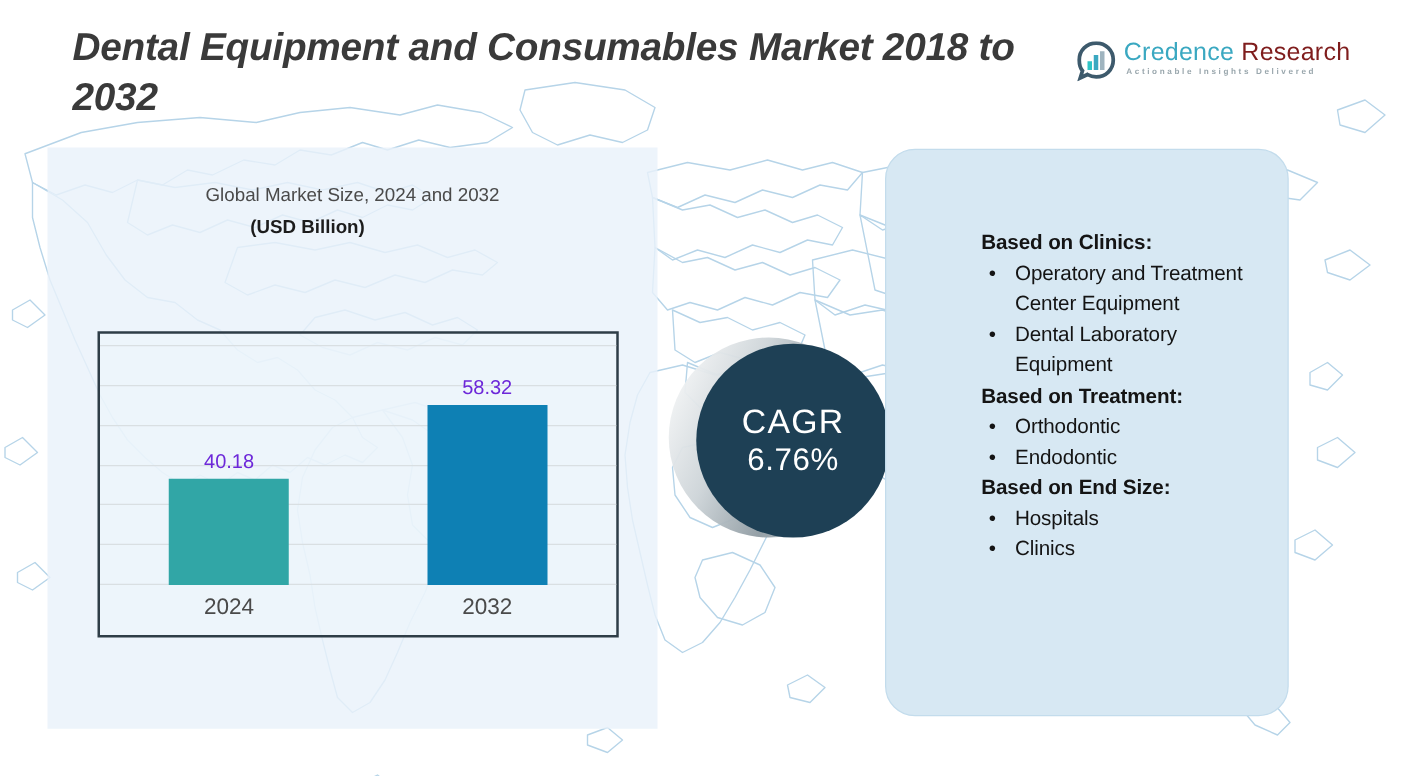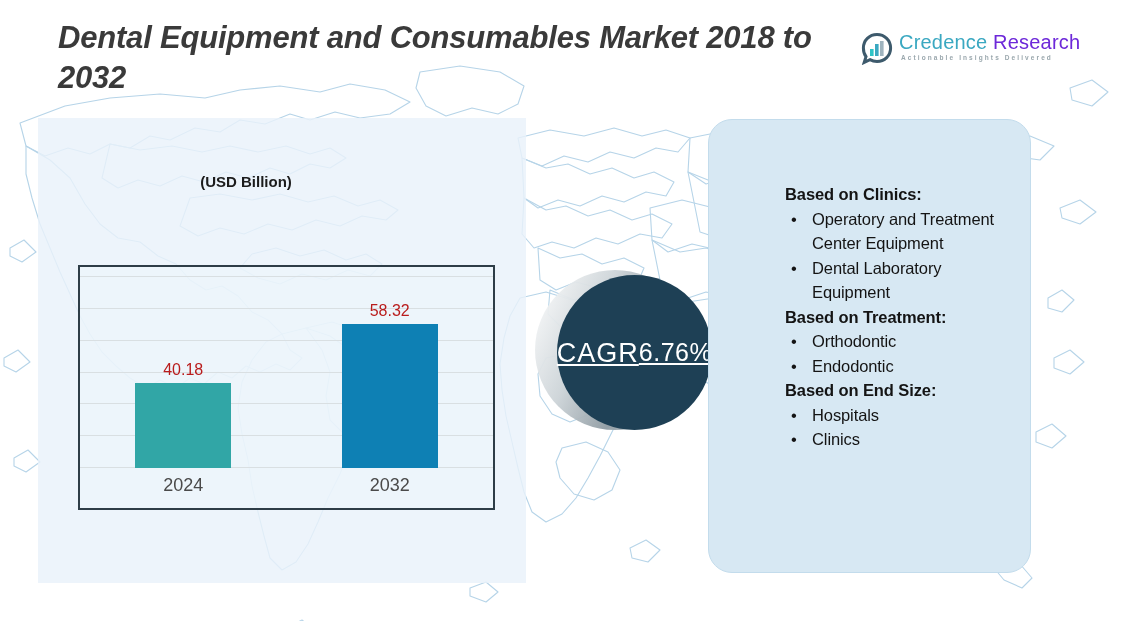--- a/index.html
+++ b/index.html
@@ -21,21 +21,21 @@
     position:absolute;left:58px;top:18px;width:800px;
     font-size:31px;line-height:40px;font-weight:bold;font-style:italic;
     color:#3a3a3a;letter-spacing:-0.2px;
   }
 
   
   .logo{position:absolute;left:861px;top:31px;width:195px;height:42px;}
   .logo-mark{position:absolute;left:0;top:2px;width:32px;height:32px;}
   .logo-text{position:absolute;left:38px;top:0px;white-space:nowrap;}
   .logo-word1{font-size:20px;color:#3aa8c1;letter-spacing:.2px;margin-top:20px;}
-  .logo-word2{font-size:20px;color:#6d28d9;letter-spacing:.2px;}
+  .logo-word2{font-size:20px;color:#7f1d1d;letter-spacing:.2px;}
   .logo-tag{position:absolute;left:40px;top:23px;font-size:6.5px;color:#9aa7ad;
     letter-spacing:2.1px;font-weight:bold;white-space:nowrap;}
 
   
   .left-panel{
     position:absolute;left:38px;top:118px;width:488px;height:465px;
     background:#e9f2fa;opacity:.82;
   }
   .chart-heading{
     position:absolute;left:38px;top:148px;width:488px;text-align:center;
@@ -50,40 +50,39 @@
   .chart-box{
     position:absolute;left:78px;top:265px;width:417px;height:245px;
     border:2px solid #2e3d47;box-sizing:border-box;
     background:rgba(237,245,251,.55);
   }
   .grid{position:absolute;left:0;right:0;height:1px;background:#d9dfe2;}
   .plot{position:absolute;left:0;top:0;right:0;bottom:0;}
   .bar{position:absolute;bottom:40px;}
   .bar-label{
     position:absolute;width:120px;text-align:center;
-    font-size:16px;color:#b91c1c;
+    font-size:16px;color:#6d28d9;
   }
   .cat-label{
     position:absolute;bottom:12px;width:120px;text-align:center;
     font-size:18px;color:#4a4a4a;
   }
 
   
   .cagr-wrap{position:absolute;left:535px;top:270px;width:180px;height:180px;}
   .cagr-ring{
     position:absolute;left:0;top:0;width:160px;height:160px;border-radius:50%;
     background:linear-gradient(115deg,#ffffff 0%,#cdd4d8 35%,#8f9ba2 62%,#b9c2c7 80%,#eef1f3 100%);
     opacity:.95;
   }
   .cagr-circle{
     position:absolute;left:22px;top:5px;width:155px;height:155px;border-radius:50%;
     background:#1e4055;
-    display:flex;align-items:center;justify-content:center;
+    display:flex;flex-direction:column;align-items:center;justify-content:center;
     color:#ffffff;
-    text-decoration:underline;
   }
   .cagr-title{font-size:27px;letter-spacing:1px;line-height:32px;}
   .cagr-value{font-size:25px;letter-spacing:.5px;line-height:31px;}
 
   
   .right-panel{
     position:absolute;left:708px;top:119px;width:323px;height:454px;
     background:#d7e8f3;border:1px solid #c3dcec;border-radius:24px;box-sizing:border-box;
   }
   .seg-list{position:absolute;left:785px;top:182px;width:230px;color:#141414;}
@@ -171,20 +170,21 @@
         <rect x="19" y="8" width="3.6" height="15" fill="#9fb4bf"></rect>
       </svg>
     </div>
     <div class="logo-text">
       <span class="logo-word1">Credence</span><span class="logo-word2"> Research</span>
     </div>
     <div class="logo-tag">Actionable Insights Delivered</div>
   </div>
 
   <div class="left-panel"></div>
+  <div class="chart-heading">Global Market Size, 2024 and 2032</div>
   <div class="chart-subheading">(USD Billion)</div>
 
   <div class="chart-box">
     <div class="plot" id="plot">
         <div class="grid" style="bottom: 40px;"></div>
         <div class="grid" style="bottom: 71.8333px;"></div>
         <div class="grid" style="bottom: 103.667px;"></div>
         <div class="grid" style="bottom: 135.5px;"></div>
         <div class="grid" style="bottom: 167.333px;"></div>
         <div class="grid" style="bottom: 199.167px;"></div>

